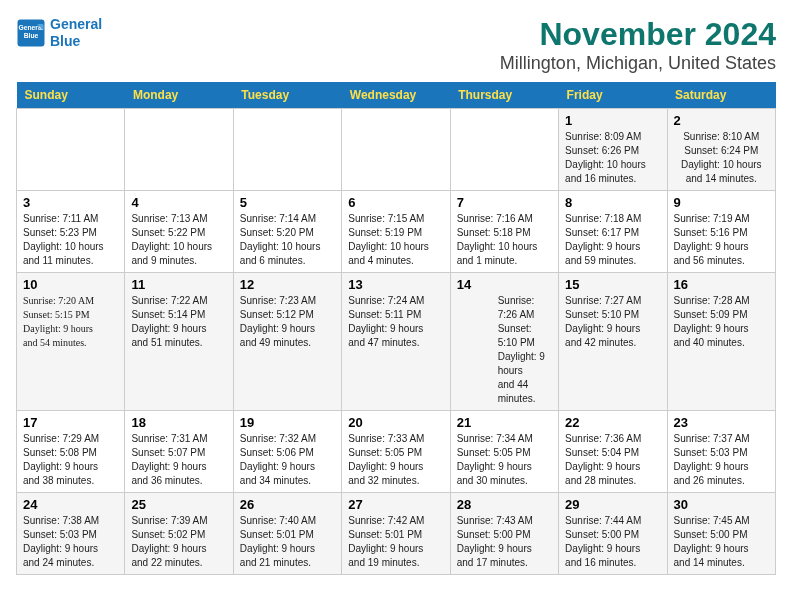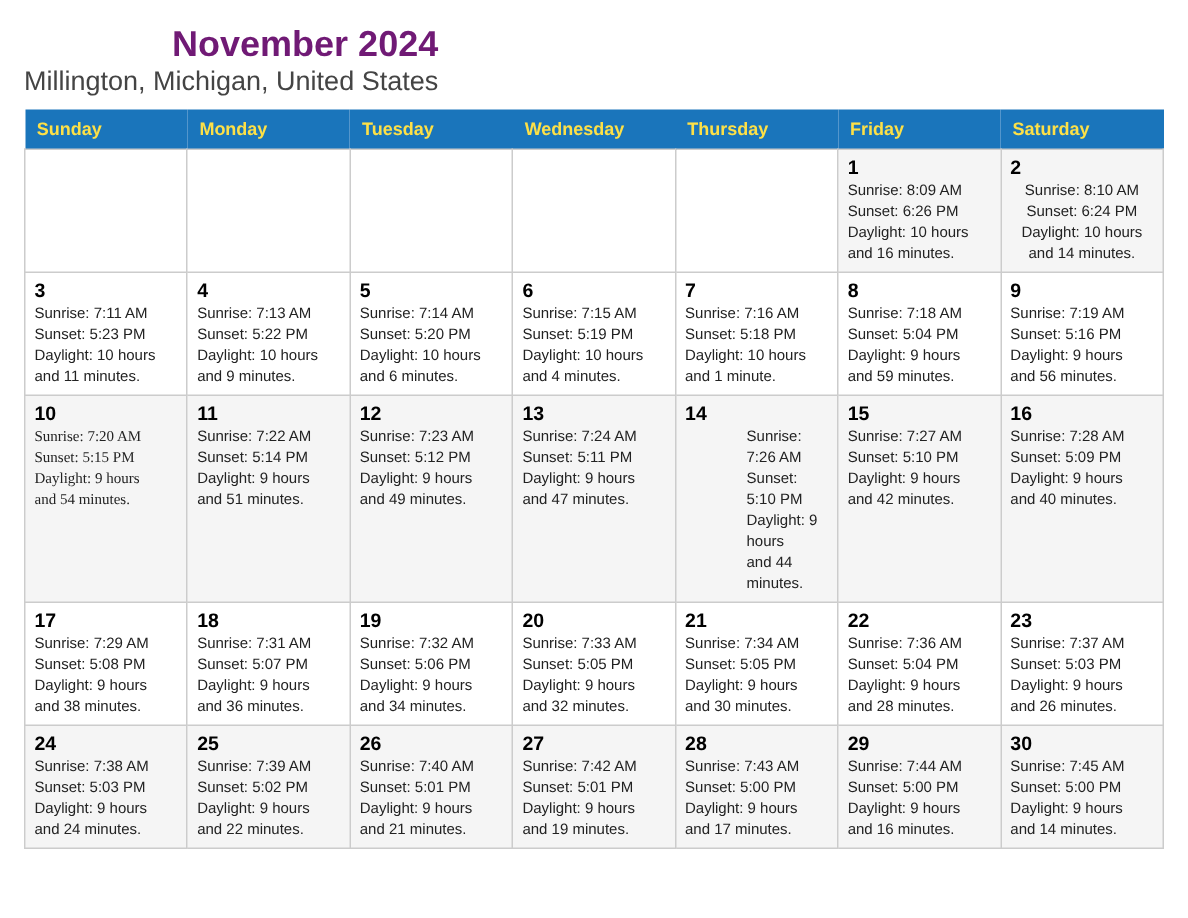--- a/index.html
+++ b/index.html
@@ -31,23 +31,23 @@
       color: #1a75bb;
     }
     .logo-icon {
       width: 30px;
       height: 30px;
     }
     .title-area {
       text-align: right;
     }
     .month-title {
-      font-size: 24px;
+      font-size: 32px;
       font-weight: bold;
-      color: #701a75;
+      color: #0f766e;
     }
     .location-title {
       font-size: 18px;
       color: #444;
     }
     table {
       width: 100%;
       border-collapse: collapse;
       font-size: 11px;
     }
@@ -81,20 +81,32 @@
       line-height: 1.4;
     }
     .empty-cell {
       background: #fff !important;
     }
   </style>
 </head>
 <body>
 
 <div class="header-area">
+  <div class="logo">
+    <svg class="logo-icon" viewBox="0 0 40 40">
+      <rect x="2" y="2" width="36" height="36" rx="4" fill="#1a75bb"></rect>
+      <text x="20" y="16" text-anchor="middle" fill="white" font-size="9" font-weight="bold">General</text>
+      <text x="20" y="27" text-anchor="middle" fill="white" font-size="9" font-weight="bold">Blue</text>
+      <polygon points="28,8 36,8 36,16" fill="#4da6e0"></polygon>
+    </svg>
+    <div>
+      <div class="logo-text"><span>General</span></div>
+      <div class="logo-text"><span>Blue</span></div>
+    </div>
+  </div>
   <div class="title-area">
     <div class="month-title">November 2024</div>
     <div class="location-title">Millington, Michigan, United States</div>
   </div>
 </div>
 
 <table>
   <thead>
     <tr>
     <th>Sunday</th>
@@ -160,21 +172,21 @@
         <td>
           <div class="day-number">7</div>
           <div class="day-info" style="white-space: pre-line;">Sunrise: 7:16 AM
 Sunset: 5:18 PM
 Daylight: 10 hours
 and 1 minute.</div>
         </td>
         <td>
           <div class="day-number">8</div>
           <div class="day-info" style="white-space: pre-line;">Sunrise: 7:18 AM
-Sunset: 5:04 PM
+Sunset: 6:17 PM
 Daylight: 9 hours
 and 59 minutes.</div>
         </td>
         <td>
           <div class="day-number">9</div>
           <div class="day-info" style="white-space: pre-line;">Sunrise: 7:19 AM
 Sunset: 5:16 PM
 Daylight: 9 hours
 and 56 minutes.</div>
         </td>

